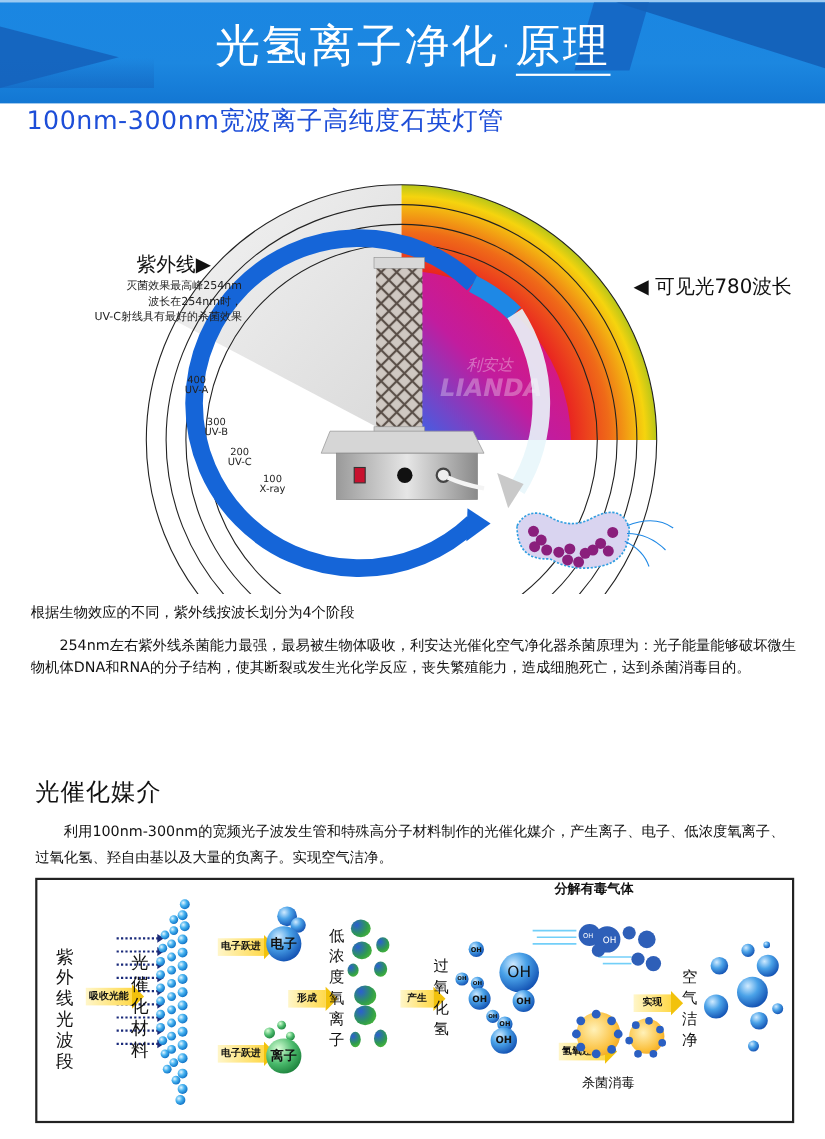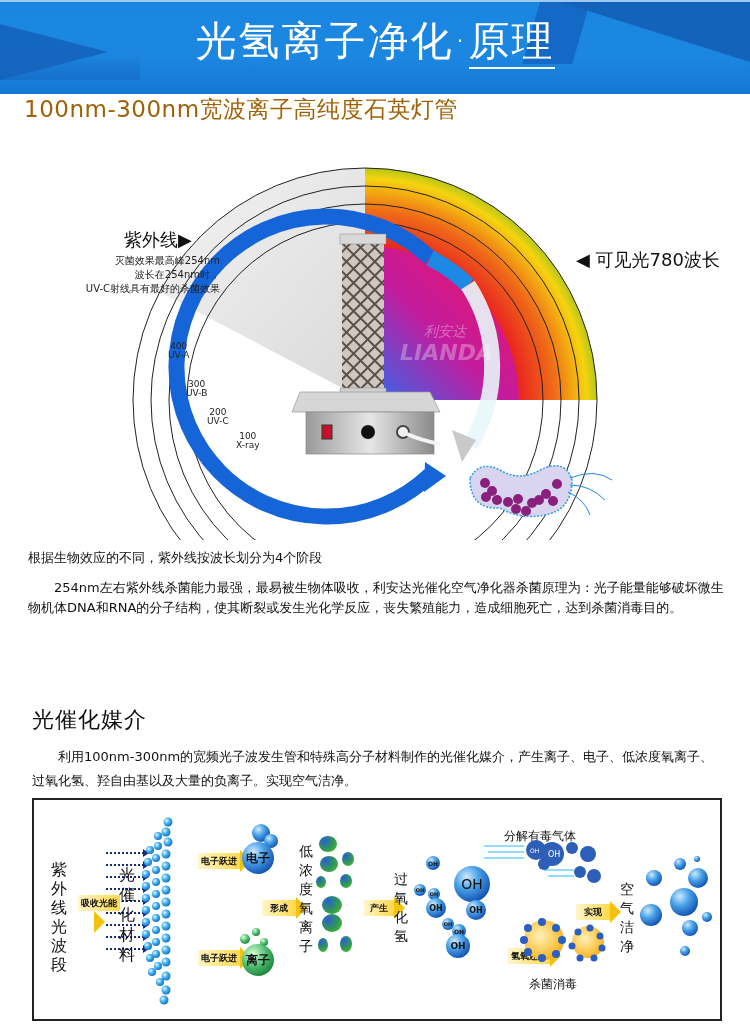--- a/index.html
+++ b/index.html
@@ -15,21 +15,21 @@
     background:linear-gradient(180deg,rgba(21,99,189,.0),rgba(21,99,189,.5)); }
   .banner .tri-right { position:absolute; right:0; top:0; width:0; height:0;
     border-top:0 solid transparent; border-right:190px solid #1461b8; border-bottom:60px solid transparent; opacity:.95; }
   .banner .tri-right2 { position:absolute; right:160px; top:0; width:50px; height:62px;
     background:#1569c6; transform:skewX(-16deg); transform-origin:top left; }
   .banner-title { position:absolute; left:0; right:0; top:12px; text-align:center; color:#fff;
     font-family:"DejaVu Sans", sans-serif; font-size:41px; font-weight:300; letter-spacing:2px; }
   .banner-title .hl { border-bottom:2px solid #fff; padding-bottom:2px; }
 
   
-  .subtitle { position:absolute; left:24px; top:94px; font-size:23px; color:#a16207; letter-spacing:.5px; }
+  .subtitle { position:absolute; left:24px; top:94px; font-size:23px; color:#1d4ed8; letter-spacing:.5px; }
 
   
   .spectrum { position:absolute; left:0; top:150px; width:750px; height:390px; }
   .label-uv { position:absolute; left:124px; top:78px; font-size:18px; color:#111; }
   .uv-desc { position:absolute; left:40px; top:104px; width:180px; text-align:right; font-size:10px; line-height:14px; color:#222; }
   .label-visible { position:absolute; left:576px; top:98px; font-size:18px; color:#111; }
   .ring-label { position:absolute; font-size:9px; line-height:9px; color:#222; text-align:center; }
 
   
   .uvc-section { position:absolute; left:28px; top:548px; width:700px; font-size:13px; line-height:20px; color:#111; }
@@ -213,21 +213,21 @@
   <div class="dots-arrow" style="top:52px;"></div>
   <div class="dots-arrow" style="top:64px;"></div>
   <div class="dots-arrow" style="top:76px;"></div>
   <div class="dots-arrow" style="top:88px;"></div>
   <div class="dots-arrow" style="top:100px;"></div>
   <div class="dots-arrow" style="top:112px;"></div>
   <div class="dots-arrow" style="top:124px;"></div>
   <div class="dots-arrow" style="top:136px;"></div>
   <div class="dots-arrow" style="top:148px;"></div>
 
-  <div class="arrow-tag" style="left:44px;top:95px;flex-direction:column;">
+  <div class="arrow-tag" style="left:44px;top:95px;">
     <div class="body">吸收光能</div>
       <div class="head"></div>
   </div>
 
   <div class="v-text" style="left:84px;top:65px;">
     <span>光</span>
       <span>催</span>
       <span>化</span>
     <span>材</span>
       <span>料</span>
@@ -368,21 +368,21 @@
     </div>
   <div class="bubble b-blue oh-text" style="left:412px;top:134px;width:24px;height:24px;font-size:9px;">
       <span>OH</span>
     </div>
 
   <div class="arrow-tag" style="left:474px;top:97px;margin-top:48px;">
     <div class="body">氢氧还原</div>
       <div class="head"></div>
   </div>
 
-  <div class="small-label" style="left:470px;top:28px;font-weight:normal;">分解有毒气体</div>
+  <div class="small-label" style="left:470px;top:0;font-weight:bold;">分解有毒气体</div>
   <svg style="position:absolute;left:450px;top:32px;" width="130" height="60">
     <g stroke="#4fc3f7" stroke-width="1.5" opacity="0.8">
       <line x1="0" y1="14" x2="40" y2="14"></line>
         <line x1="4" y1="20" x2="40" y2="20"></line>
         <line x1="0" y1="26" x2="40" y2="26"></line>
       <line x1="60" y1="38" x2="90" y2="38"></line>
         <line x1="64" y1="44" x2="90" y2="44"></line>
     </g>
     <g fill="#2e5fb8">
       <circle cx="52" cy="18" r="10"></circle>

